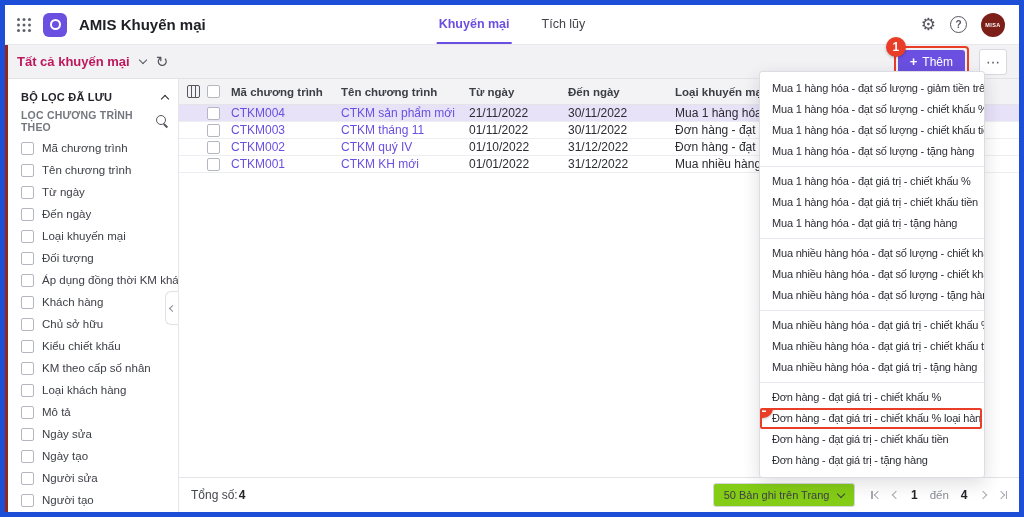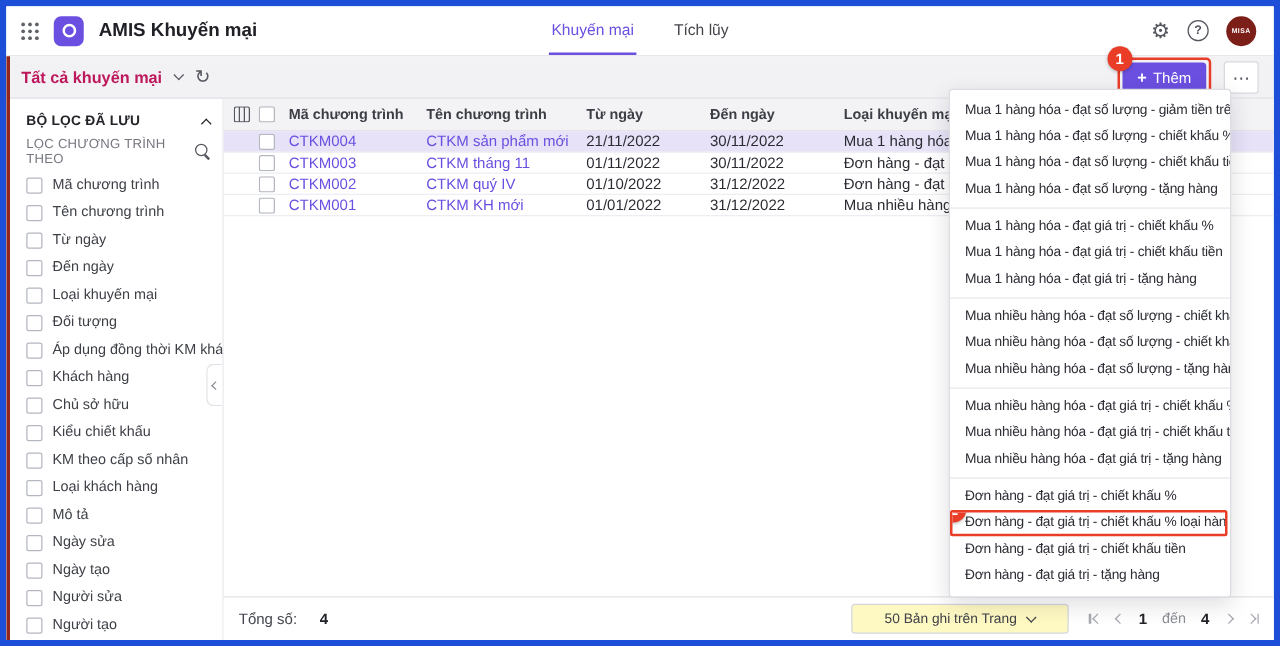--- a/index.html
+++ b/index.html
@@ -22,21 +22,21 @@
       box-shadow:5.5px 0 0 #5f6368,11px 0 0 #5f6368,0 5.5px 0 #5f6368,5.5px 5.5px 0 #5f6368,
                  11px 5.5px 0 #5f6368,0 11px 0 #5f6368,5.5px 11px 0 #5f6368,11px 11px 0 #5f6368; }
   .logo { width:24px; height:24px; border-radius:6px; background:var(--accent,#6b4fe0);
           display:flex; align-items:center; justify-content:center; }
   .logo-ring { width:11px; height:11px; border:2px solid #fff; border-radius:50%; }
   .app-title { font-size:15px; font-weight:700; color:#202127; margin-left:2px; }
 
   .h-tabs { position:absolute; left:50%; top:0; transform:translateX(-50%); height:100%; display:flex; gap:28px; }
   .tab { display:flex; align-items:center; font-size:12.5px; color:#44454b; cursor:pointer;
          border-bottom:2px solid transparent; padding:0 2px; white-space:nowrap; }
-  .tab.active { color:var(--accent,#6b4fe0); border-bottom-color:var(--accent,#6b4fe0); font-weight:400; }
+  .tab.active { color:var(--accent,#6b4fe0); border-bottom-color:var(--accent,#6b4fe0); font-weight:700; }
 
   .h-right { margin-left:auto; display:flex; align-items:center; gap:14px; }
   .gear { font-size:17px; color:#55575f; line-height:1; cursor:pointer; }
   .help { width:17px; height:17px; border:1.5px solid #55575f; border-radius:50%; display:flex;
           align-items:center; justify-content:center; font-size:10px; font-weight:700; color:#55575f; cursor:pointer; }
   .avatar { width:24px; height:24px; border-radius:50%; background:#7c1f18; color:#fff; display:flex;
             align-items:center; justify-content:center; font-size:5.5px; font-weight:700; letter-spacing:.4px; cursor:pointer; }
 
   
   .toolbar { height:34px; flex:none; background:#f2f2f5; border-bottom:1px solid #e2e2e8;
@@ -64,21 +64,21 @@
               color:#55575f; font-size:14px; display:flex; align-items:center; justify-content:center; cursor:pointer; }
 
   
   .body { flex:1; display:flex; position:relative; min-height:0; }
 
   aside { width:174px; flex:none; border-right:1px solid #e5e5ea; position:relative; overflow:hidden;
           padding:6px 10px 0 16px; background:#fff; }
   .sb-head { display:flex; align-items:center; justify-content:space-between; height:24px;
              font-size:11px; font-weight:700; color:#232429; letter-spacing:.2px; cursor:pointer; }
   .sb-sub { display:flex; align-items:center; justify-content:flex-end; height:24px;
-            font-size:10.5px; font-weight:400; color:#75777f; letter-spacing:.2px; }
+            font-size:10.5px; font-weight:700; color:#75777f; letter-spacing:.2px; }
   .search-icon { position:relative; width:13px; height:13px; cursor:pointer; }
   .search-icon::before { content:""; position:absolute; left:0; top:0; width:8px; height:8px;
             border:1.5px solid #55575f; border-radius:50%; }
   .search-icon::after { content:""; position:absolute; left:8.5px; top:8.5px; width:4.5px; height:1.5px;
             background:#55575f; transform:rotate(45deg); transform-origin:left center; }
   .filter-list { margin-top:4px; }
   .filter-item { display:flex; align-items:center; gap:8px; height:22px; cursor:pointer; }
   .checkbox { width:13px; height:13px; border:1px solid #b4b7c0; border-radius:2px; background:#fff; flex:none; }
   .flabel { font-size:11.5px; color:#3e4047; white-space:nowrap; }
   .collapse-handle { position:absolute; right:0; top:212px; width:13px; height:34px;
@@ -98,25 +98,25 @@
   .col-from { width:99px; flex:none; }
   .col-to   { width:107px; flex:none; }
   .col-type { flex:1; }
   .trow { height:17px; flex:none; display:flex; align-items:center; border-bottom:1px solid #eceef2; font-size:12px; cursor:pointer; }
   .trow.selected { background:#e7e2f8; }
   .link { color:var(--accent,#6b4fe0); }
   .tbl-cfg { display:flex; cursor:pointer; }
 
   .tfoot { position:absolute; left:0; right:0; bottom:0; height:35px; border-top:1px solid #e3e3e8;
            background:#fff; display:flex; align-items:center; padding:0 12px; font-size:12px; color:#44464d; }
-  .total { display:flex; gap:18px; align-items:center; }
+  .total { display:flex; gap:1px; align-items:center; }
   .total b { font-weight:700; color:#232429; }
   .f-right { margin-left:auto; display:flex; align-items:center; gap:16px; }
   .pagesize { display:flex; align-items:center; gap:9px; border:1px solid #d6d7dd; border-radius:3px;
-              padding:5px 26px; font-size:11px; color:#3e4047; background:#fef9c3; cursor:pointer; }
+              padding:5px 10px; font-size:11px; color:#3e4047; background:#84cc16; cursor:pointer; }
   .pager { display:flex; align-items:center; gap:12px; color:#a7a9b1; }
   .pg-btn { display:flex; align-items:center; gap:2px; cursor:pointer; }
   .bar { width:1.5px; height:8px; background:currentColor; display:inline-block; }
   .pager .num { color:#232429; font-weight:700; }
   .pager .den { color:#8c8e96; font-size:11.5px; }
 
   
   .menu { position:absolute; left:754px; top:66px; width:226px; background:#fff; border:1px solid #dcdce2;
           border-radius:3px; box-shadow:0 6px 18px rgba(25,25,40,.14); padding:6px 0; z-index:40; }
   .menu-item { padding:4px 12px; font-size:11px; line-height:13px; color:#2d2e35; white-space:nowrap;

